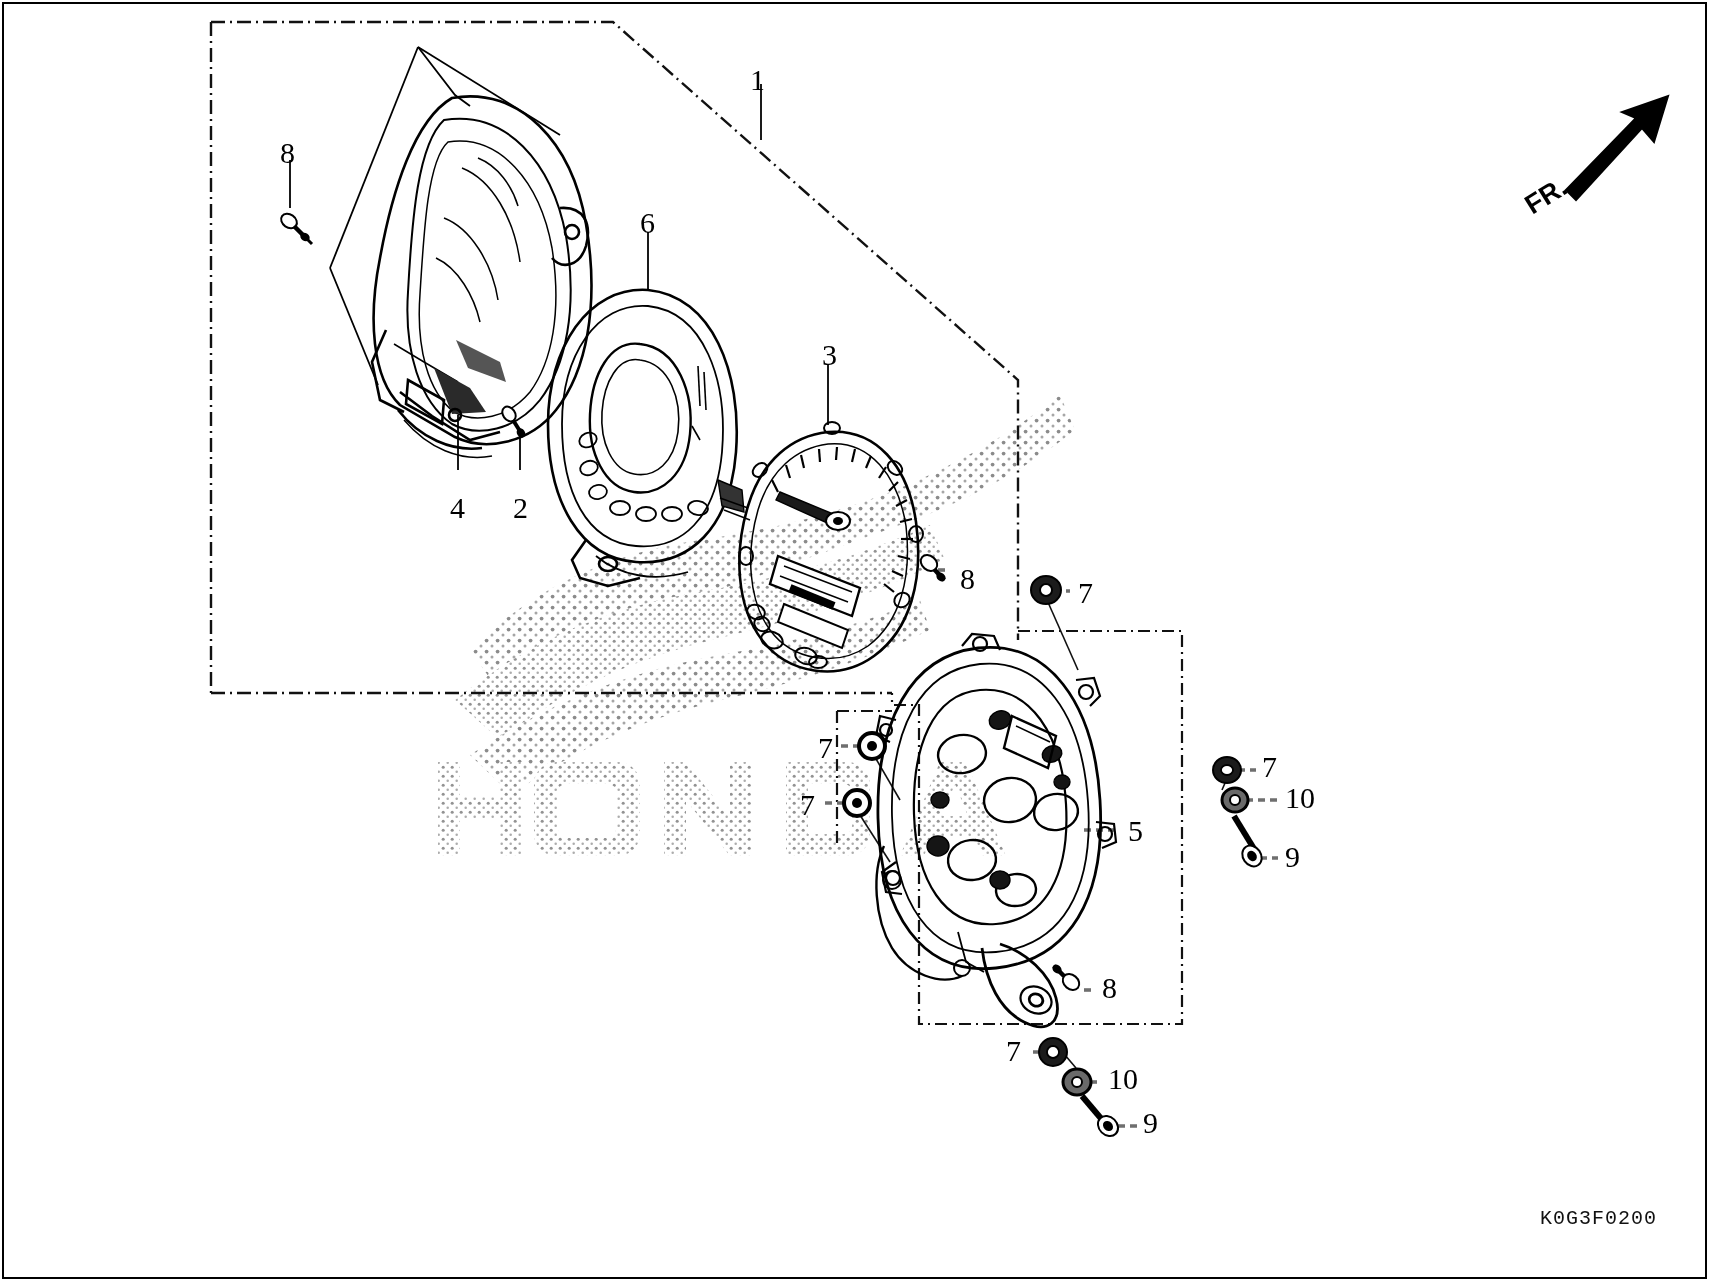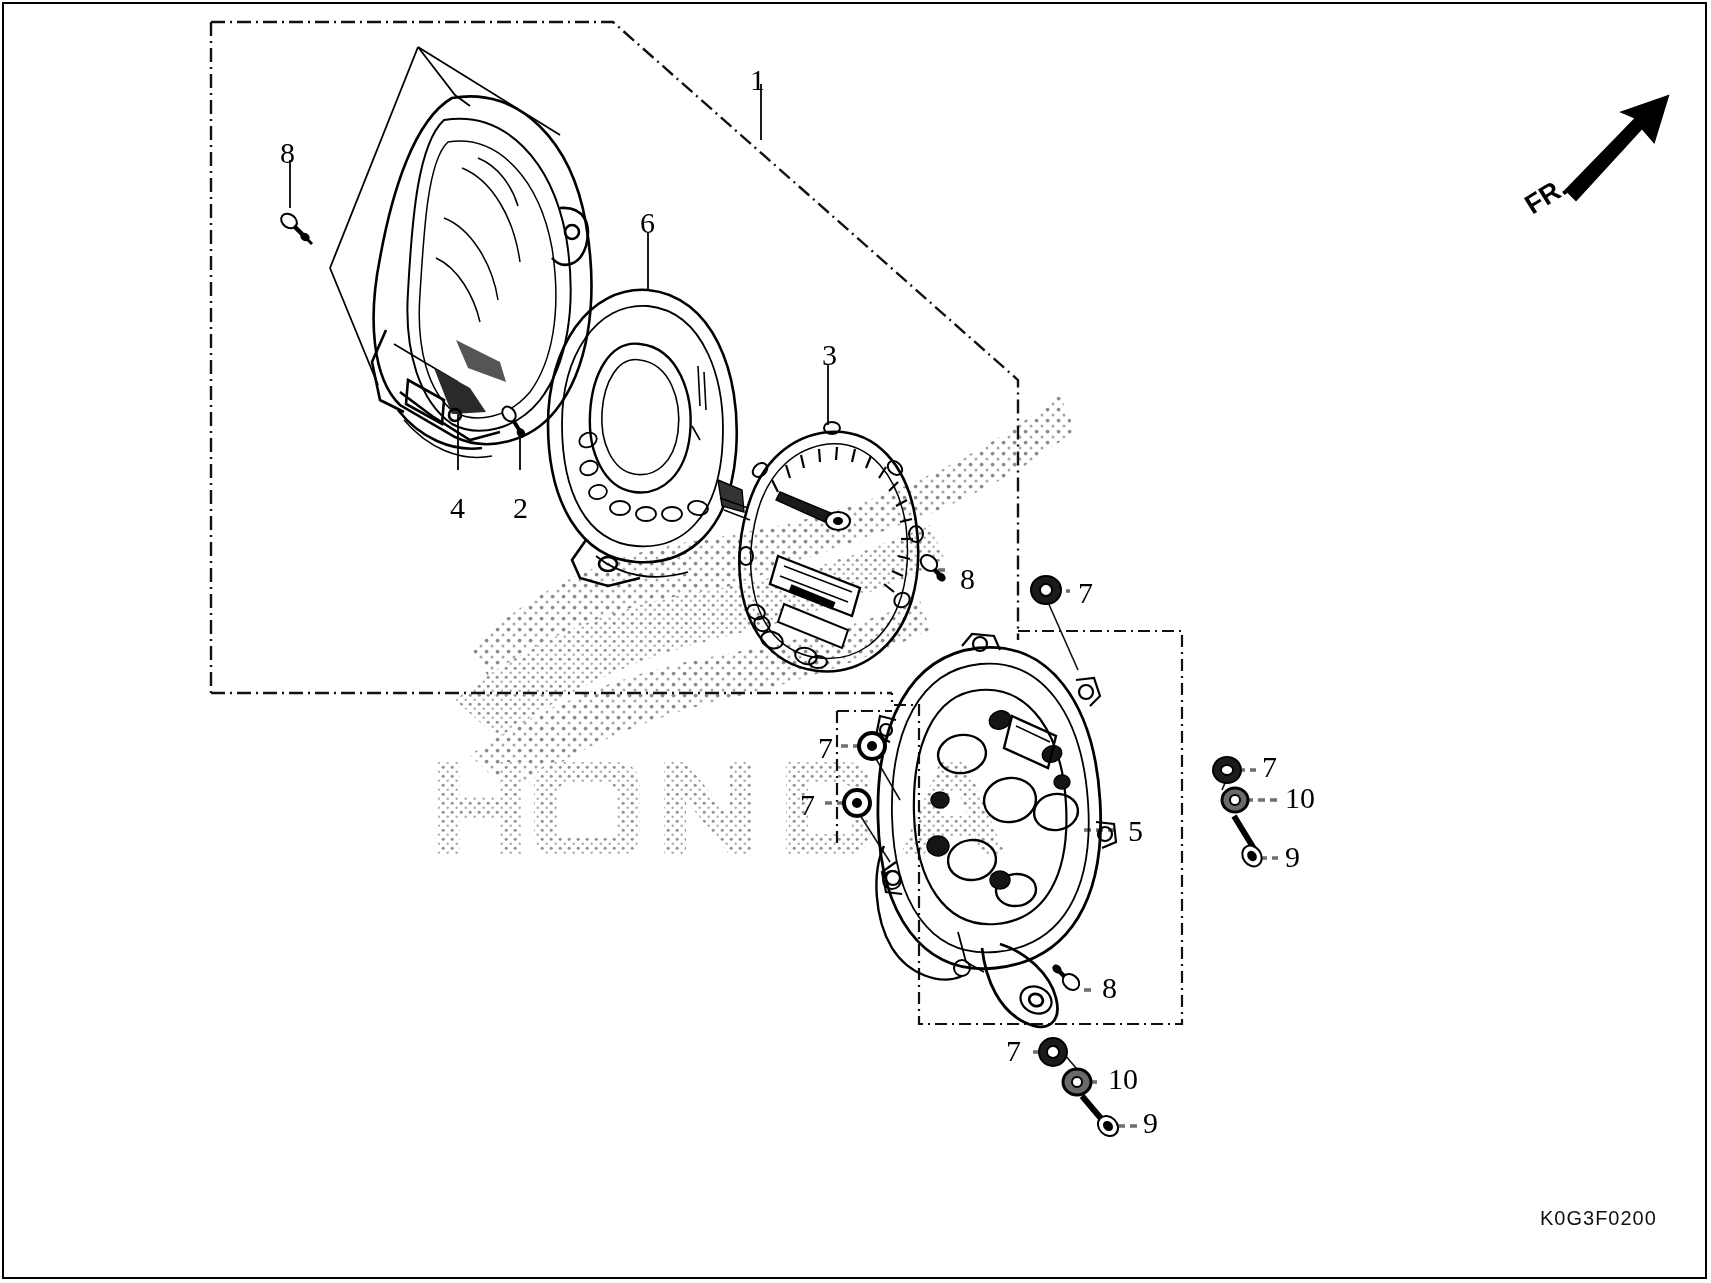--- a/index.html
+++ b/index.html
@@ -1,21 +1,21 @@
 <!DOCTYPE html>
 <html><head>
 <meta charset="utf-8">
 <style>
   html,body{margin:0;padding:0;background:#ffffff;}
   body{font-family:"Liberation Sans",sans-serif;}
   #page{position:relative;width:1711px;height:1283px;background:#fff;overflow:hidden;}
   .frame{position:absolute;left:2px;top:2px;width:1705px;height:1277px;border:2px solid #000;box-sizing:border-box;}
   svg.layer{position:absolute;left:0;top:0;width:1711px;height:1283px;}
   .callout{position:absolute;font-family:"Liberation Serif",serif;font-size:30px;color:#000;line-height:1;white-space:nowrap;}
-  .diagcode{position:absolute;font-family:Liberation Sans, sans-serif;font-size:20px;letter-spacing:1px;color:#111;}
+  .diagcode{position:absolute;font-family:Liberation Mono, monospace;font-size:20px;letter-spacing:1px;color:#111;}
   .frlabel{position:absolute;font-family:"Liberation Sans",sans-serif;font-weight:bold;font-size:27px;color:#000;transform:rotate(-32deg);transform-origin:left bottom;}
 </style>
 </head>
 <body>
 
 <div id="page">
 
   <div class="frame"></div>
 
   <svg class="layer" viewBox="0 0 1711 1283">

